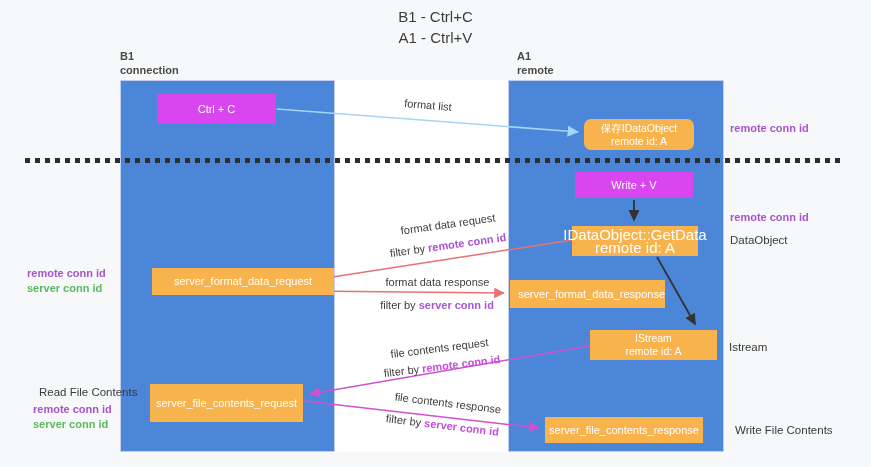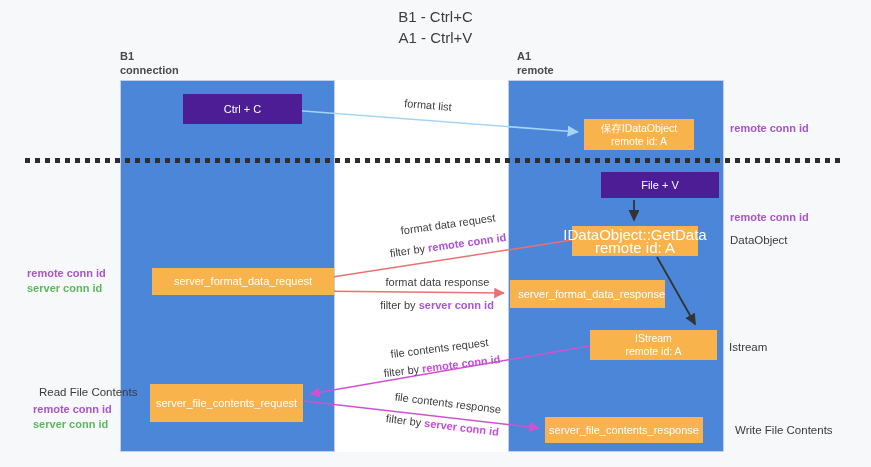--- a/index.html
+++ b/index.html
@@ -38,21 +38,21 @@
     position:absolute;top:49px;text-align:left;
     font-size:11px;line-height:14px;color:#4a4a4a;z-index:5;font-weight:bold;
   }
   .col-header.left{left:120px;width:215px;}
   .col-header.right{left:517px;width:216px;}
   .box{
     position:absolute;display:flex;flex-direction:column;align-items:center;justify-content:center;
     color:#ffffff;font-size:11px;line-height:13px;text-align:center;z-index:6;
     box-sizing:border-box;
   }
-  .box.green{background:#4c1d95;margin-left:26px;}
+  .box.green{background:#d946ef;}
   .box.orange{background:#f9b34d;}
   .side-label{position:absolute;font-size:11px;line-height:13px;z-index:7;white-space:nowrap;}
   .side-label.dark{color:#3a3a3a;font-size:11.5px;}
   .side-label.purple{color:#a855cc;font-weight:bold;}
   .side-label.green{color:#5cb85f;font-weight:bold;}
   .msg-label{
     position:absolute;font-size:11px;color:#3d3d3d;text-align:center;
     z-index:7;white-space:nowrap;
   }
   .msg-label .hl-purple{color:#a855d6;font-weight:bold;}
@@ -103,27 +103,27 @@
     <line x1="572" y1="240" x2="313" y2="280" stroke="#e87272" stroke-width="1.5" marker-end="url(#head-red)"></line>
     <line x1="307" y1="291" x2="504" y2="293" stroke="#e87272" stroke-width="1.5" marker-end="url(#head-red)"></line>
     <line x1="589" y1="346" x2="310" y2="394" stroke="#cf53cf" stroke-width="1.5" marker-end="url(#head-magenta)"></line>
     <line x1="304" y1="401" x2="539" y2="428" stroke="#cf53cf" stroke-width="1.5" marker-end="url(#head-magenta)"></line>
   </svg>
 
   <div class="box green" style="left:157px;top:94px;width:119px;height:30px;">
     <div>Ctrl + C</div>
   </div>
 
-  <div class="box orange" style="left:584px;top:119px;width:110px;height:31px;font-size:10.5px;">
+  <div class="box orange" style="left:584px;top:119px;width:110px;height:31px;font-size:10.5px;border-radius:7px;">
     <div>保存IDataObject</div>
     <div>remote id: A</div>
   </div>
 
   <div class="box green" style="left:575px;top:172px;width:118px;height:26px;">
-    <div>File + V</div>
+    <div>Write + V</div>
   </div>
 
   <div class="box orange" style="left:572px;top:226px;width:126px;height:30px;font-size:15px;">
     <div>IDataObject::GetData</div>
     <div>remote id: A</div>
   </div>
 
   <div class="box orange" style="left:152px;top:268px;width:182px;height:27px;">
     <div>server_format_data_request</div>
   </div>

